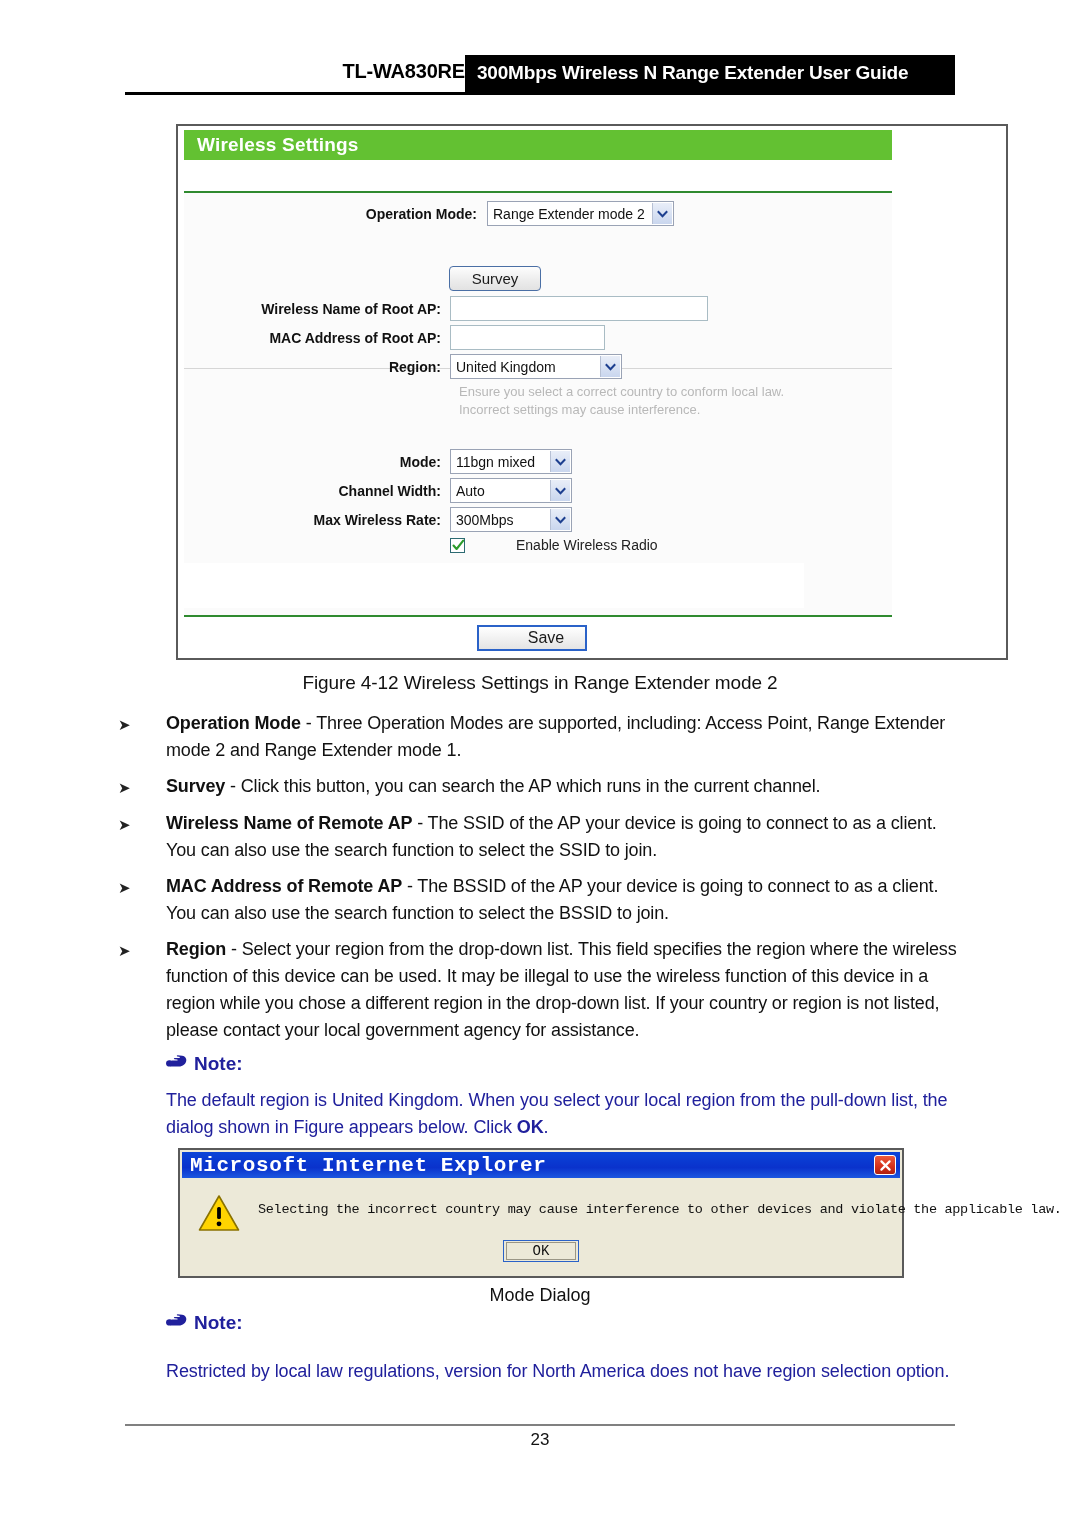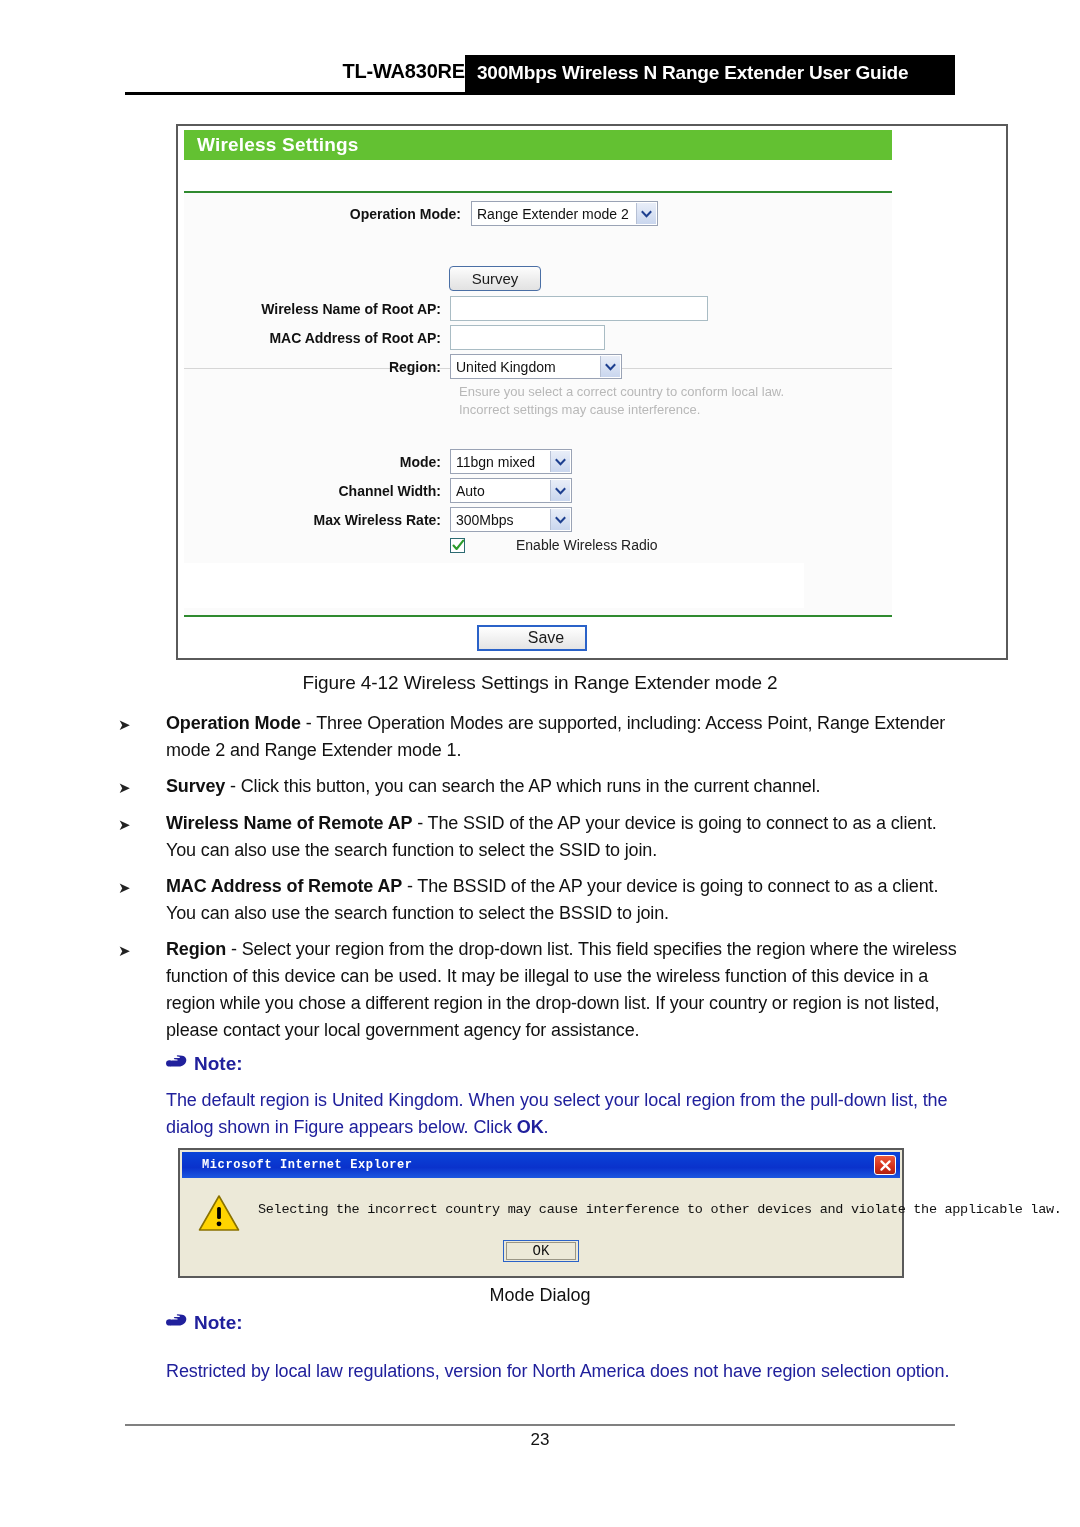--- a/index.html
+++ b/index.html
@@ -315,22 +315,22 @@
     position: absolute;
     left: 2px;
     top: 2px;
     right: 2px;
     height: 26px;
     background: linear-gradient(to bottom, #0a44d8 0%, #0a32cc 60%, #1c57e0 100%);
     display: flex;
     align-items: center;
   }
   .ie-title-text {
-    margin-left: 20px;
-    font-size: 12px;
+    margin-left: 8px;
+    font-size: 21px;
     font-weight: bold;
     color: #ffffff;
     font-family: "Liberation Mono", monospace;
     letter-spacing: 0.6px;
     white-space: nowrap;
   }
   .ie-close {
     position: absolute;
     right: 4px;
     top: 3px;
@@ -421,21 +421,21 @@
 
   <div class="ru-titlebar">
     <div class="ru-titlebar-text">Wireless Settings</div>
   </div>
 
   <div class="ru-body"></div>
   <div class="ru-sep"></div>
   <div class="ru-white-strip"></div>
   <div class="ru-sep3"></div>
 
-  <div class="field-row" style="left:0px; top:75px; width:708px;align-items:center;">
+  <div class="field-row" style="left:16px; top:75px; width:708px;align-items:center;">
     <div class="field-label" style="width:283px;">Operation Mode:</div>
     <div class="combo" style="margin-left:10px; width:187px;">
       <span>Range Extender mode 2</span>
       <span class="arrow-btn">
         <svg width="11" height="8" viewBox="0 0 11 8">
             <path d="M1.5 2 L5.5 6.2 L9.5 2" stroke="#1d3f8f" stroke-width="2" fill="none" stroke-linecap="square"></path>
           </svg>
       </span>
     </div>
   </div>

